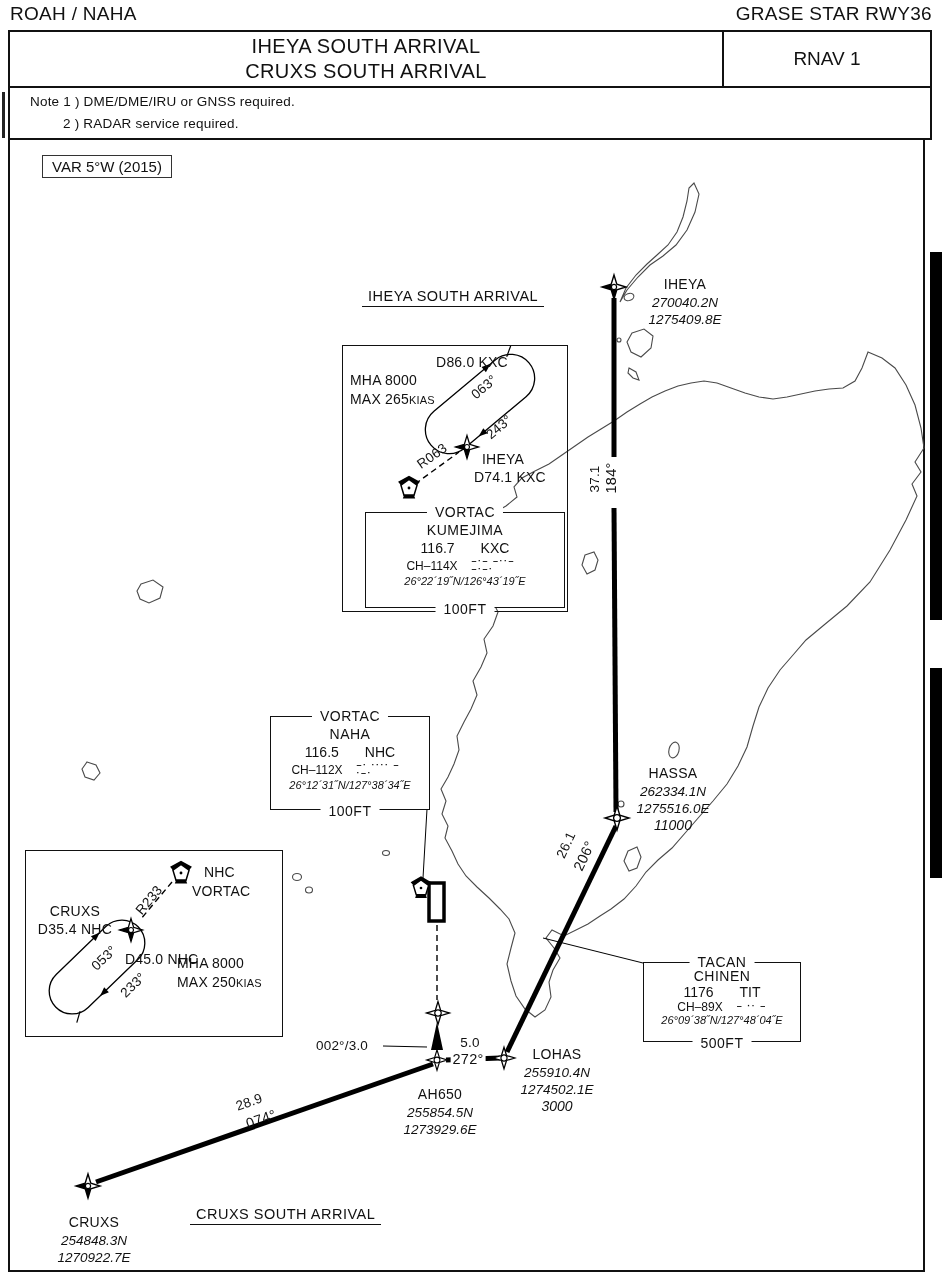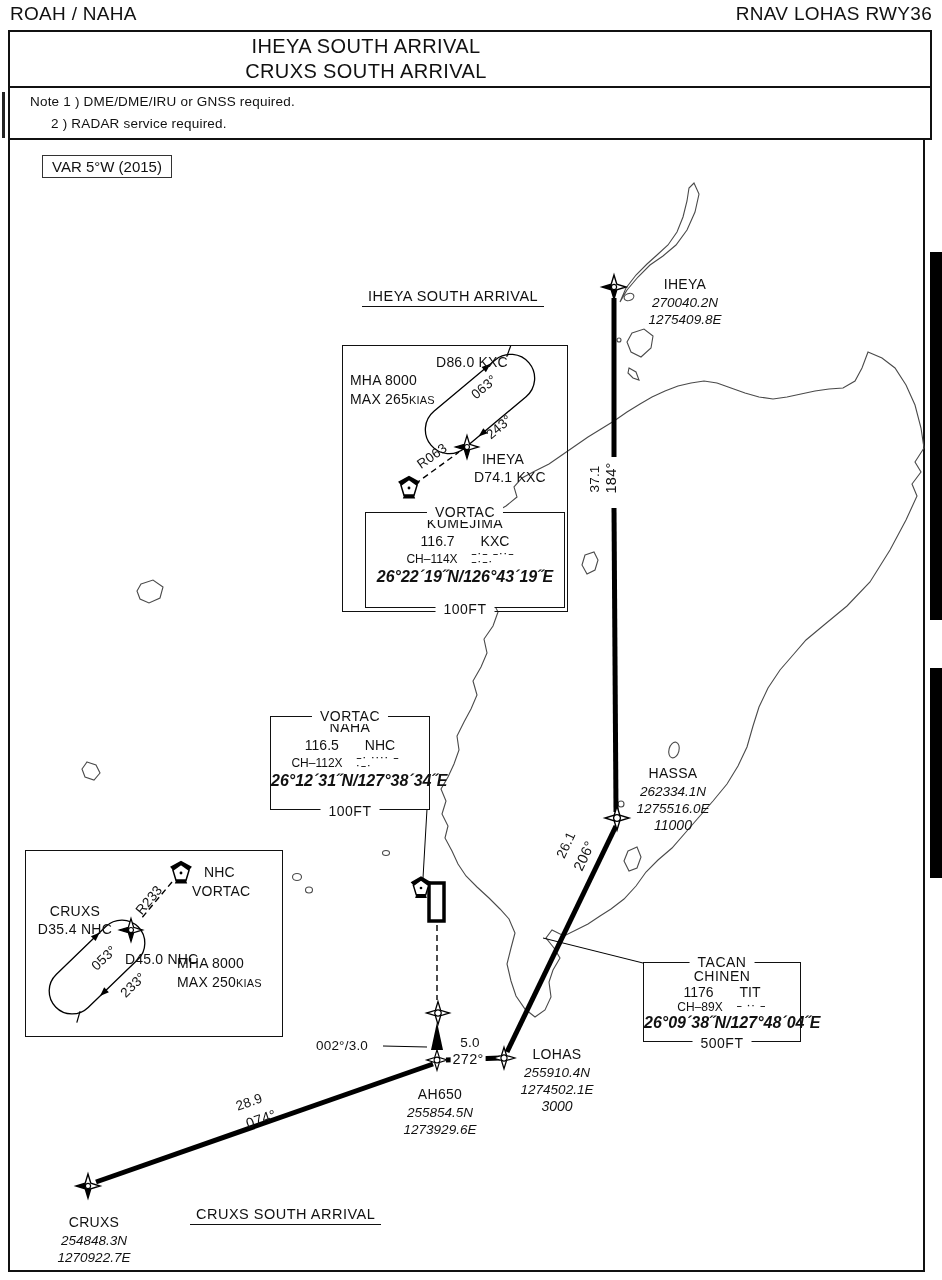--- a/index.html
+++ b/index.html
@@ -9,63 +9,64 @@
   
   .hdr-left{left:10px;top:3px;font-size:19px;letter-spacing:.3px;}
   .hdr-right{right:10px;top:3px;font-size:19px;letter-spacing:.3px;}
   .title-box{left:8px;top:30px;width:924px;height:58px;border:2px solid #111;box-sizing:border-box;}
   .title-cell{position:absolute;left:0;top:0;width:712px;height:100%;display:flex;flex-direction:column;
               justify-content:center;align-items:center;font-size:20px;line-height:1.25;letter-spacing:.4px;}
   .rnav-cell{position:absolute;left:712px;top:0;right:0;height:100%;border-left:2px solid #111;
              display:flex;align-items:center;justify-content:center;font-size:19px;box-sizing:border-box;}
   .notes-box{left:8px;top:86px;width:924px;height:54px;border:2px solid #111;box-sizing:border-box;}
   .note1{left:30px;top:94px;font-size:15.5px;}
-  .note2{left:51px;top:116px;font-size:15.5px;}
+  .note2{left:63px;top:116px;font-size:15.5px;}
   .edge-mark{left:2px;top:92px;width:3px;height:46px;background:#222;}
   .map-box{left:8px;top:138px;width:917px;height:1134px;border:2px solid #111;box-sizing:border-box;}
   .blacktab{left:930px;width:12px;background:#000;}
   
   .ml{position:absolute;font-size:13.5px;color:#111;white-space:nowrap;letter-spacing:.2px;}
   .ctr{transform:translate(-50%,-50%);}
   .wb{position:absolute;text-align:center;line-height:1.28;}
   .wname{font-size:14px;letter-spacing:.3px;}
   .wcoord{font-size:13.5px;font-style:italic;}
   .alt{font-size:14px;font-style:italic;text-underline-offset:3px;}
   .arrlab{position:absolute;font-size:14.5px;letter-spacing:.5px;border-bottom:1.5px solid #111;
           padding:0 6px 2px 6px;white-space:nowrap;}
   .varbox{left:42px;top:155px;border:1.5px solid #333;padding:2px 9px;font-size:15px;white-space:nowrap;}
   
   .navbox{position:absolute;border:1.5px solid #111;background:#fff;text-align:center;box-sizing:border-box;}
   .nb-head,.nb-foot{position:absolute;left:50%;transform:translateX(-50%);background:#fff;
                     padding:0 8px;font-size:14px;white-space:nowrap;letter-spacing:.5px;}
   .nb-head{top:-9px;}
   .nb-foot{bottom:-10px;}
-  .nb-name{font-size:14px;margin-top:2px;letter-spacing:.5px;}
+  .nb-name{font-size:14px;margin-top:9px;letter-spacing:.5px;}
   .nb-freq{font-size:14px;display:flex;justify-content:center;gap:26px;margin-top:2px;}
   .nb-ch{font-size:12px;display:flex;justify-content:center;align-items:center;gap:14px;margin-top:2px;}
   .morse{font-size:9px;font-weight:bold;letter-spacing:1.5px;line-height:.85;display:inline-block;
          width:52px;text-align:left;white-space:normal;}
-  .nb-coord{font-size:16px;font-style:italic;white-space:nowrap;margin-top:2px;font-weight:bold;}
+  .nb-coord{font-size:11px;font-style:italic;white-space:nowrap;margin-top:2px;}
   .holdbox{position:absolute;border:1.5px solid #111;box-sizing:border-box;}
   .small-caps{font-size:11px;}
   .whitebg{background:#fff;padding:0 2px;}
 </style>
 </head>
 <body>
 
 <div class="page">
 
   <div class="abs hdr-left">ROAH / NAHA</div>
-  <div class="abs hdr-right">RNAV LOHAS RWY36</div>
+  <div class="abs hdr-right">GRASE STAR RWY36</div>
 
   <div class="abs title-box">
     <div class="title-cell">
       <div>IHEYA SOUTH ARRIVAL</div>
       <div>CRUXS SOUTH ARRIVAL</div>
     </div>
+    <div class="rnav-cell">RNAV 1</div>
   </div>
 
   <div class="abs notes-box"></div>
   <div class="abs note1 ml">Note 1 ) DME/DME/IRU or GNSS required.</div>
   <div class="abs note2 ml">2 ) RADAR service required.</div>
   <div class="abs edge-mark"></div>
 
   <div class="abs map-box"></div>
   <div class="abs blacktab" style="top:252px;height:368px;"></div>
   <div class="abs blacktab" style="top:668px;height:210px;"></div>

